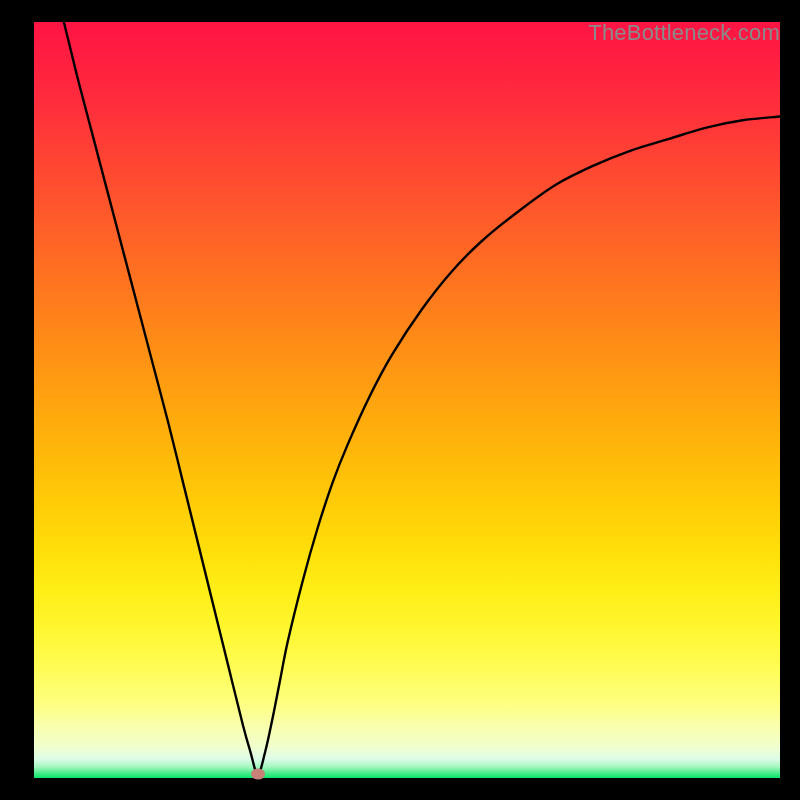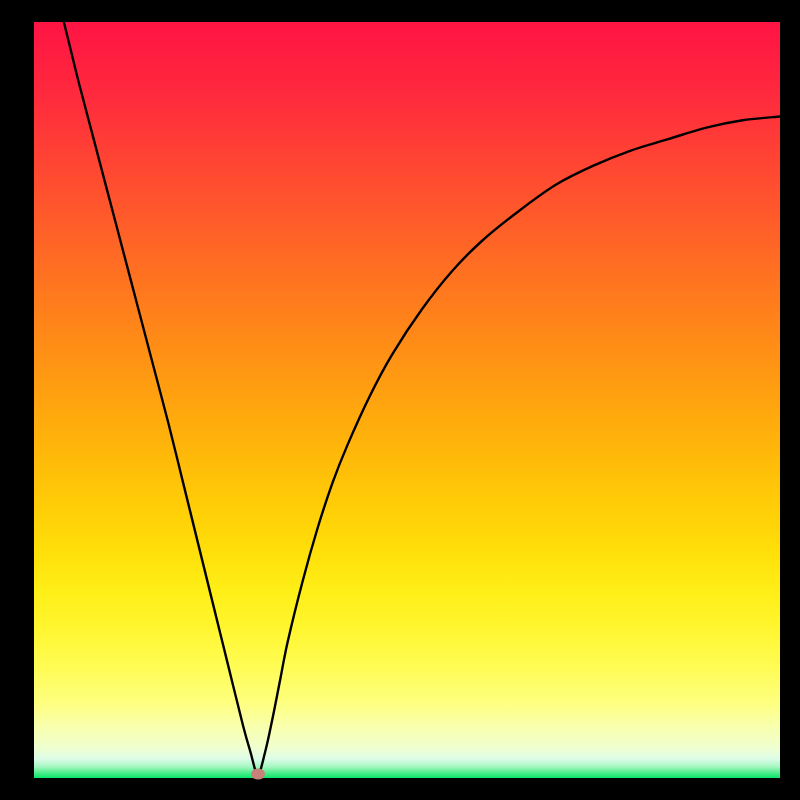--- a/index.html
+++ b/index.html
@@ -69,18 +69,19 @@
     background: #c78178;
     border-radius: 50%;
     transform: translate(-50%, -50%);
   }
 </style>
 </head>
 <body>
 
 <div class="frame">
   <div class="plot-area">
+    <div class="watermark">TheBottleneck.com</div>
     <svg class="curve" preserveAspectRatio="none" viewBox="0 0 746 756">
       <path id="curve-path" fill="none" stroke="#000000" stroke-width="2.4" stroke-linejoin="round" stroke-linecap="round" d="M 29.84 0.00 C 31.08 5.04, 34.81 20.16, 37.30 30.24 C 39.79 40.32, 41.03 45.99, 44.76 60.48 C 48.49 74.97, 54.71 98.28, 59.68 117.18 C 64.65 136.08, 69.63 154.98, 74.60 173.88 C 79.57 192.78, 84.55 211.68, 89.52 230.58 C 94.49 249.48, 99.47 268.38, 104.44 287.28 C 109.41 306.18, 114.39 325.08, 119.36 343.98 C 124.33 362.88, 129.31 381.15, 134.28 400.68 C 139.25 420.21, 144.23 441.00, 149.20 461.16 C 154.17 481.32, 159.15 501.48, 164.12 521.64 C 169.09 541.80, 174.07 561.96, 179.04 582.12 C 184.01 602.28, 188.99 622.44, 193.96 642.60 C 198.93 662.76, 205.15 688.59, 208.88 703.08 C 212.61 717.57, 213.85 721.35, 216.34 729.54 C 218.83 737.73, 221.31 752.22, 223.80 752.22 C 226.29 752.22, 228.77 738.99, 231.26 729.54 C 233.75 720.09, 236.23 707.49, 238.72 695.52 C 241.21 683.55, 243.69 670.32, 246.18 657.72 C 248.67 645.12, 249.91 636.30, 253.64 619.92 C 257.37 603.54, 263.59 578.34, 268.56 559.44 C 273.53 540.54, 278.51 522.90, 283.48 506.52 C 288.45 490.14, 293.43 475.02, 298.40 461.16 C 303.37 447.30, 307.10 437.85, 313.32 423.36 C 319.54 408.87, 328.24 389.34, 335.70 374.22 C 343.16 359.10, 349.38 347.13, 358.08 332.64 C 366.78 318.15, 377.97 301.14, 387.92 287.28 C 397.87 273.42, 407.81 260.82, 417.76 249.48 C 427.71 238.14, 436.41 229.32, 447.60 219.24 C 458.79 209.16, 472.47 198.45, 484.90 189.00 C 497.33 179.55, 509.77 170.10, 522.20 162.54 C 534.63 154.98, 547.07 149.31, 559.50 143.64 C 571.93 137.97, 584.37 132.93, 596.80 128.52 C 609.23 124.11, 621.67 120.96, 634.10 117.18 C 646.53 113.40, 658.97 108.99, 671.40 105.84 C 683.83 102.69, 696.27 100.17, 708.70 98.28 C 721.13 96.39, 739.78 95.13, 746.00 94.50"></path>
     </svg>
     <div id="marker" class="marker" style="left: 223.8px; top: 752.22px; background: rgb(199, 129, 120);"></div>
   </div>
 </div>
 
 </body></html>

